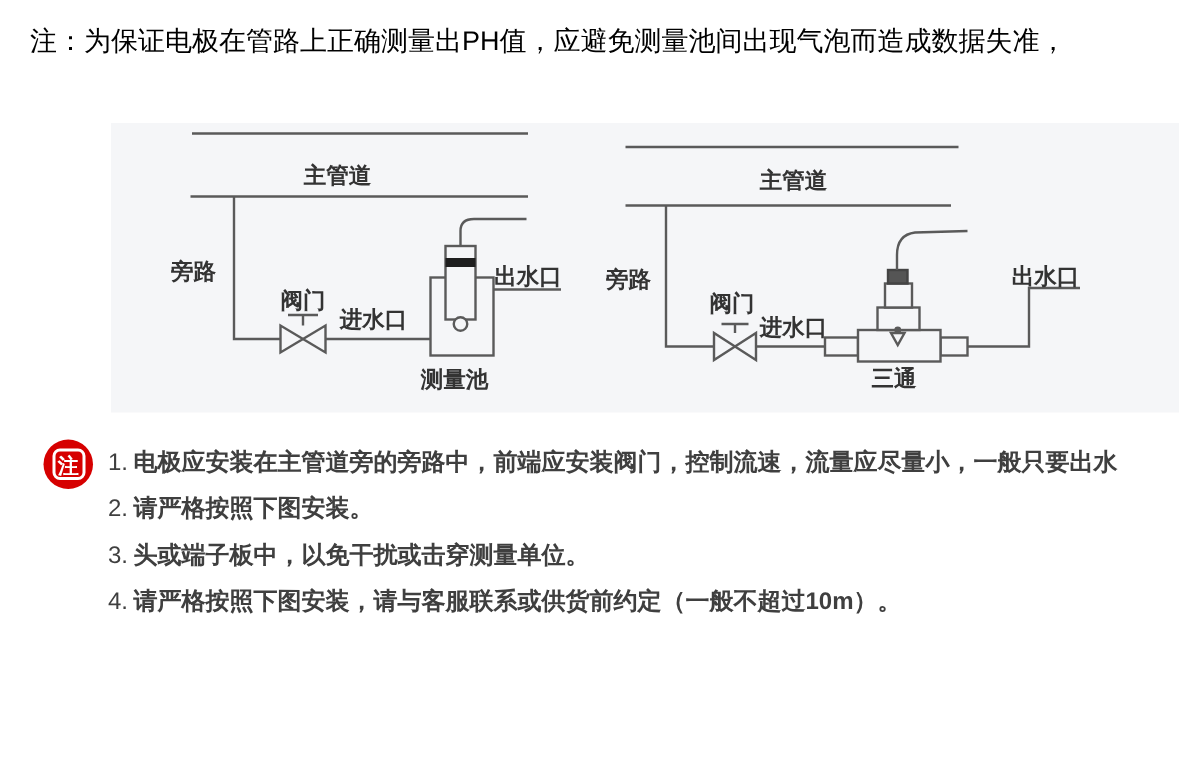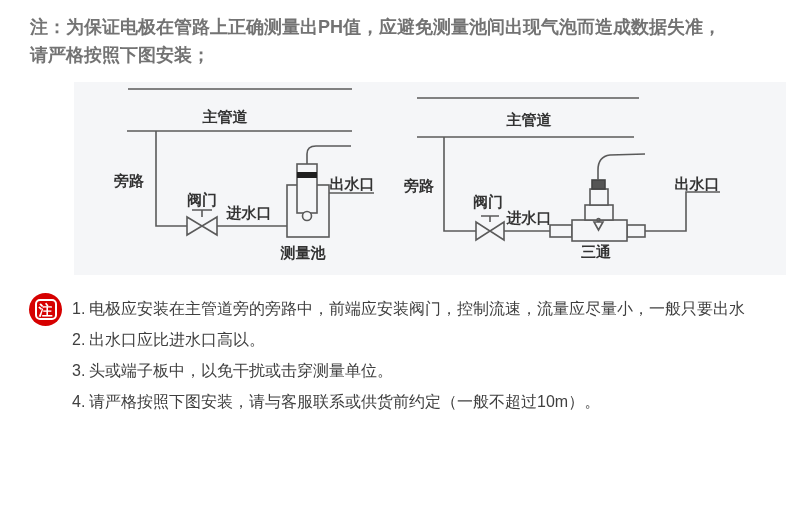--- a/index.html
+++ b/index.html
@@ -3,52 +3,51 @@
 <meta charset="utf-8">
 <style>
   html,body{margin:0;padding:0;}
   body{
     width:790px;height:516px;position:relative;overflow:hidden;
     background:#ffffff;
     font-family:"Liberation Sans","DejaVu Sans",sans-serif;
     color:#3b3b3b;
   }
   .header-note{
-    position:absolute;left:30px;top:13px;width:748px;
-    font-size:18px;line-height:28px;font-weight:700;color:#737373;
+    position:absolute;left:20px;top:13px;width:748px;
+    font-size:18px;line-height:28px;font-weight:400;color:#000000;
   }
   .header-note .hline{display:block;white-space:nowrap;}
   .diagram-wrap{position:absolute;left:0;top:0;width:790px;height:280px;padding-left:29px;}
   .notes{
     position:absolute;left:72px;top:293px;width:706px;
     font-size:16px;font-weight:500;color:#3f3f3f;
   }
   .note-row{display:flex;align-items:flex-start;}
   .note-num{flex:0 0 17px;line-height:31px;}
   .note-lines{flex:1;}
-  .note-lines .nline{display:block;line-height:31px;white-space:nowrap;}
+  .note-lines .nline{display:block;line-height:31px;white-space:nowrap;font-weight:bold;}
   .note-badge{
     position:absolute;left:29px;top:293px;width:33px;height:33px;
     border-radius:50%;display:flex;align-items:center;justify-content:center;
   }
   .note-badge span{
     border:2px solid #ffffff;border-radius:5px;color:#ffffff;
     font-size:14px;font-weight:700;line-height:1;padding:2px 2px 1px 2px;
   }
   svg text{
     font-family:"Liberation Sans","DejaVu Sans",sans-serif;
     font-size:15px;font-weight:700;fill:#333333;text-anchor:middle;
   }
 </style>
 </head>
 <body>
 
 <div class="header-note">
   <span class="hline">注：为保证电极在管路上正确测量出PH值，应避免测量池间出现气泡而造成数据失准，</span>
-  <span class="hline">请严格按照下图安装；</span>
 </div>
 
 <div class="diagram-wrap">
 <svg width="790" height="280" viewBox="0 0 790 280">
   <rect x="45" y="82" width="712" height="193" fill="#f5f6f8"></rect>
 
   <g stroke="#5a5a5a" stroke-width="1.6" fill="none">
 
     <path d="M99,89 H323"></path>
     <path d="M98,131 H323"></path>
@@ -131,21 +130,21 @@
 <div class="notes">
   <div class="note-row">
     <span class="note-num">1.</span>
     <span class="note-lines">
       <span class="nline">电极应安装在主管道旁的旁路中，前端应安装阀门，控制流速，流量应尽量小，一般只要出水</span>
     </span>
   </div>
   <div class="note-row">
     <span class="note-num">2.</span>
     <span class="note-lines">
-      <span class="nline">出水口应比进水口高以。</span>
+      <span class="nline">请严格按照下图安装。</span>
     </span>
   </div>
   <div class="note-row">
     <span class="note-num">3.</span>
     <span class="note-lines">
       <span class="nline">头或端子板中，以免干扰或击穿测量单位。</span>
     </span>
   </div>
   <div class="note-row">
     <span class="note-num">4.</span>

